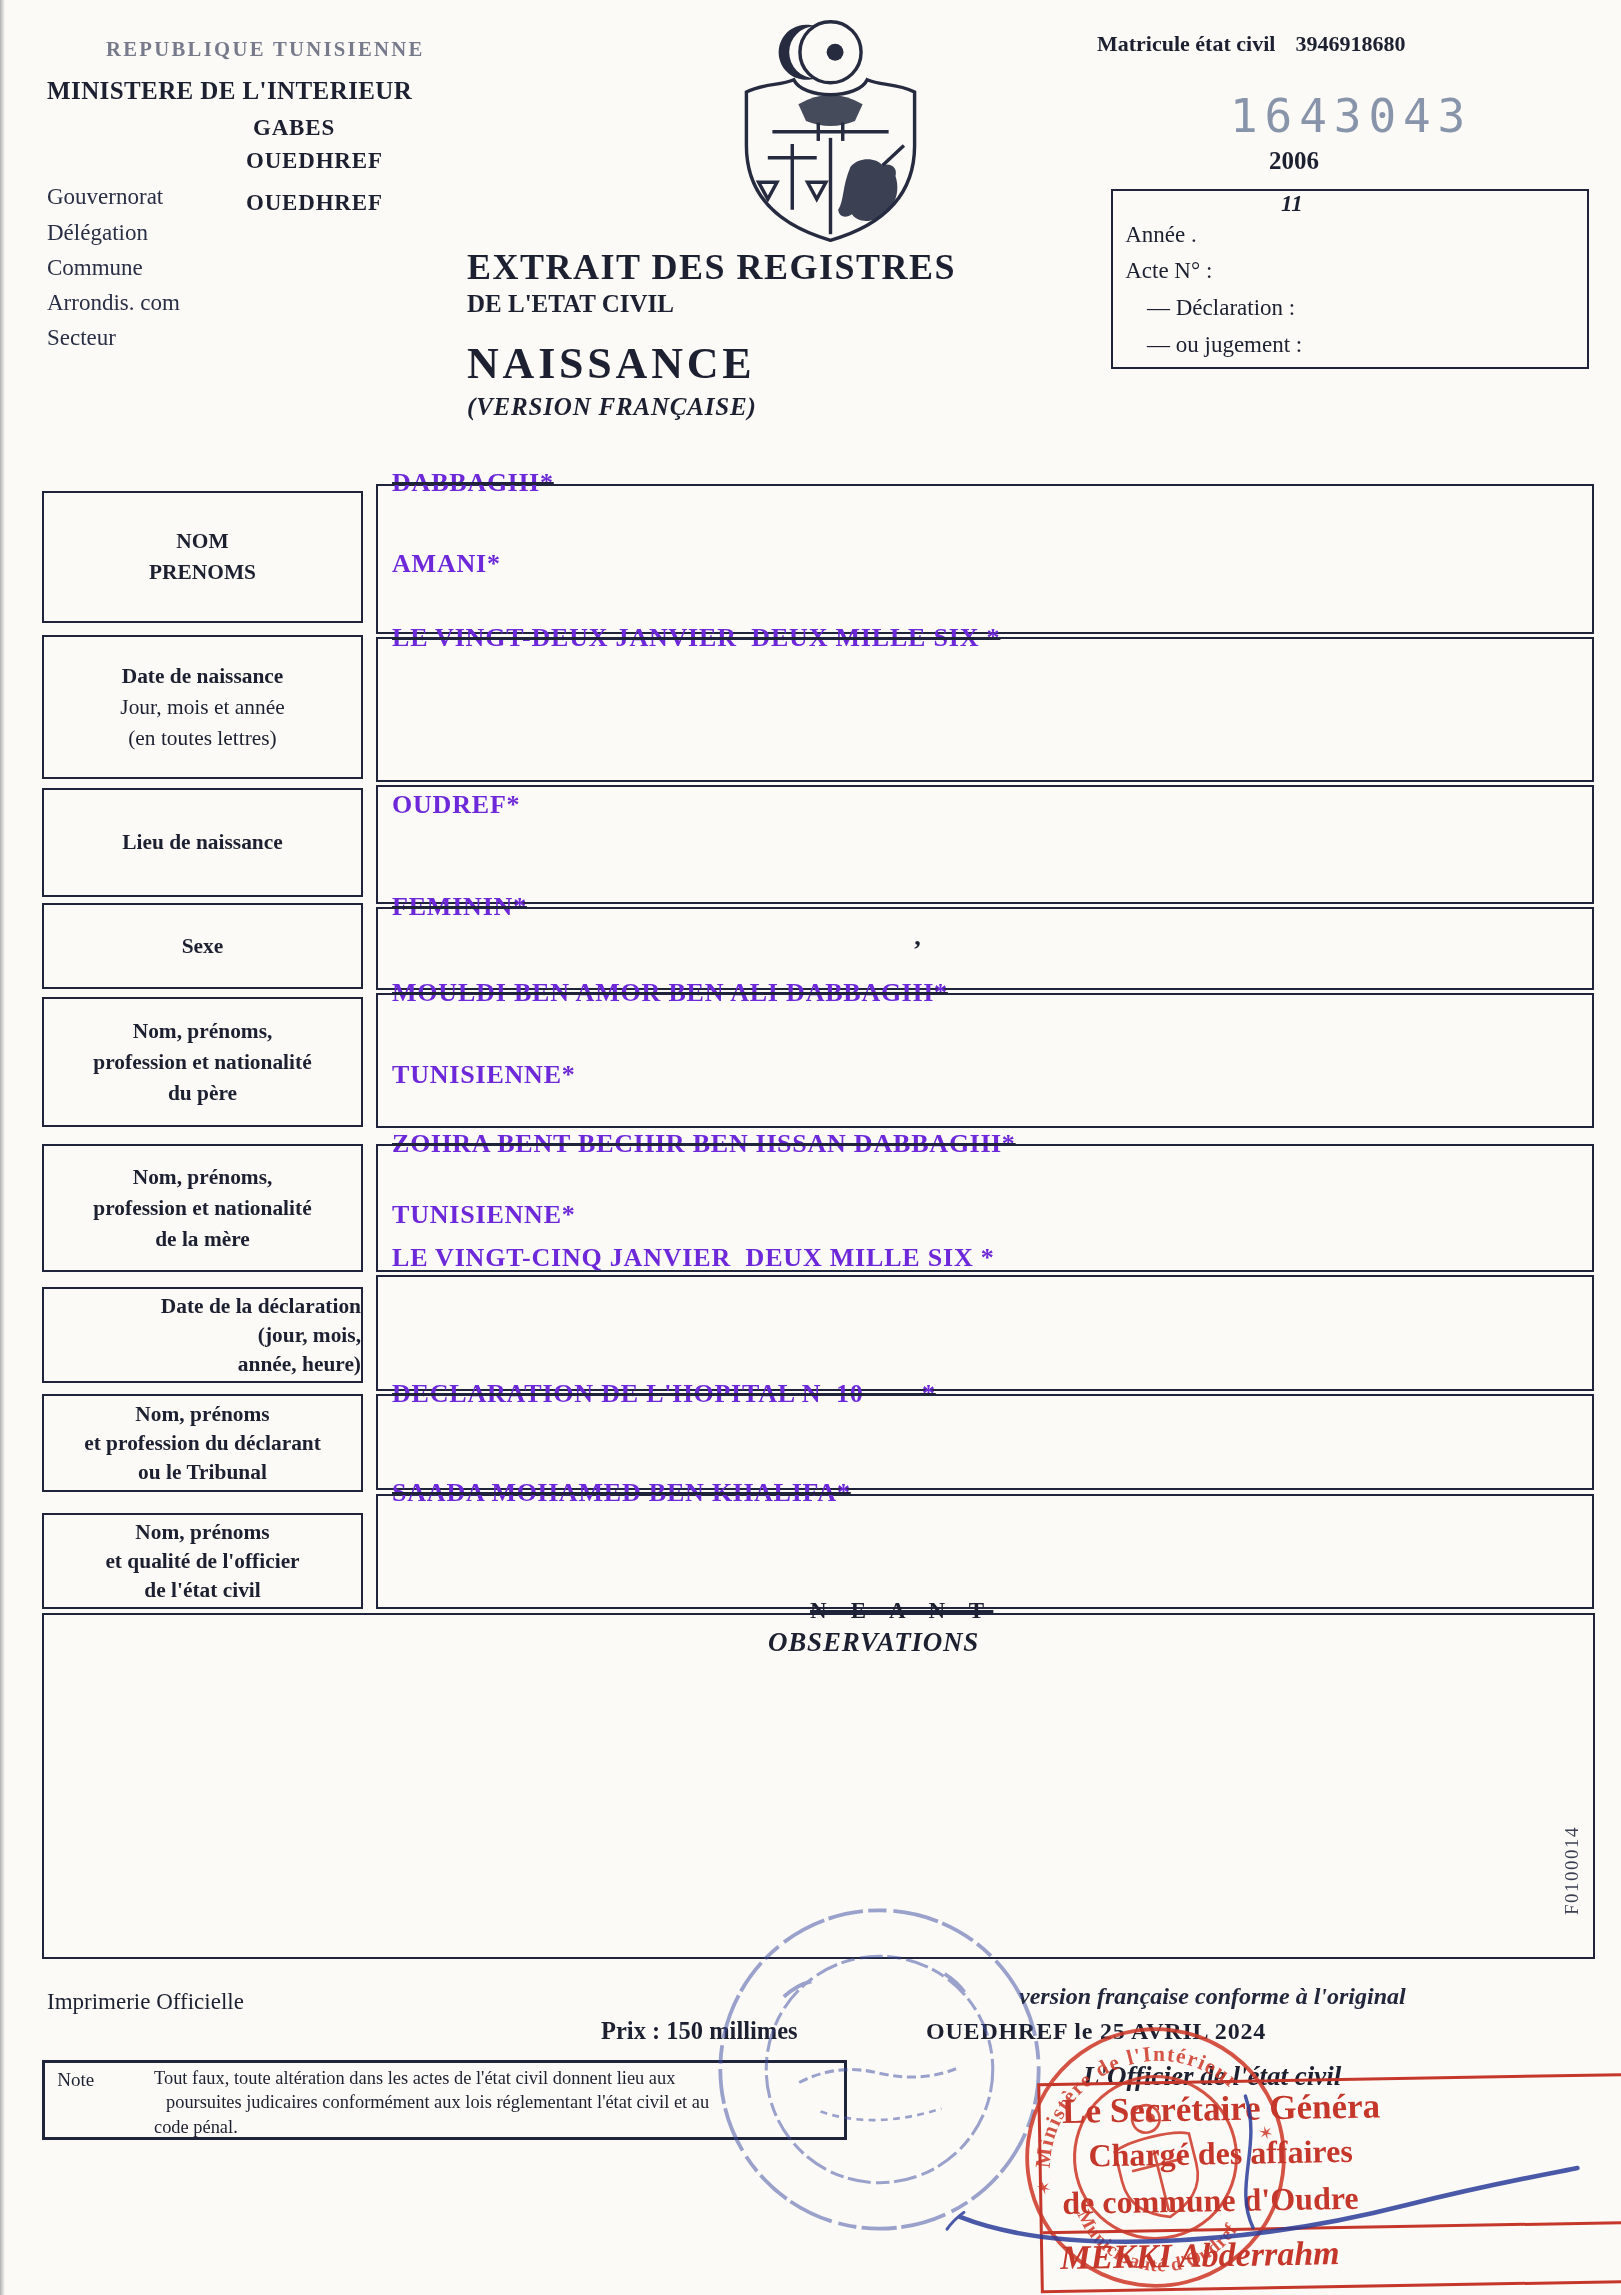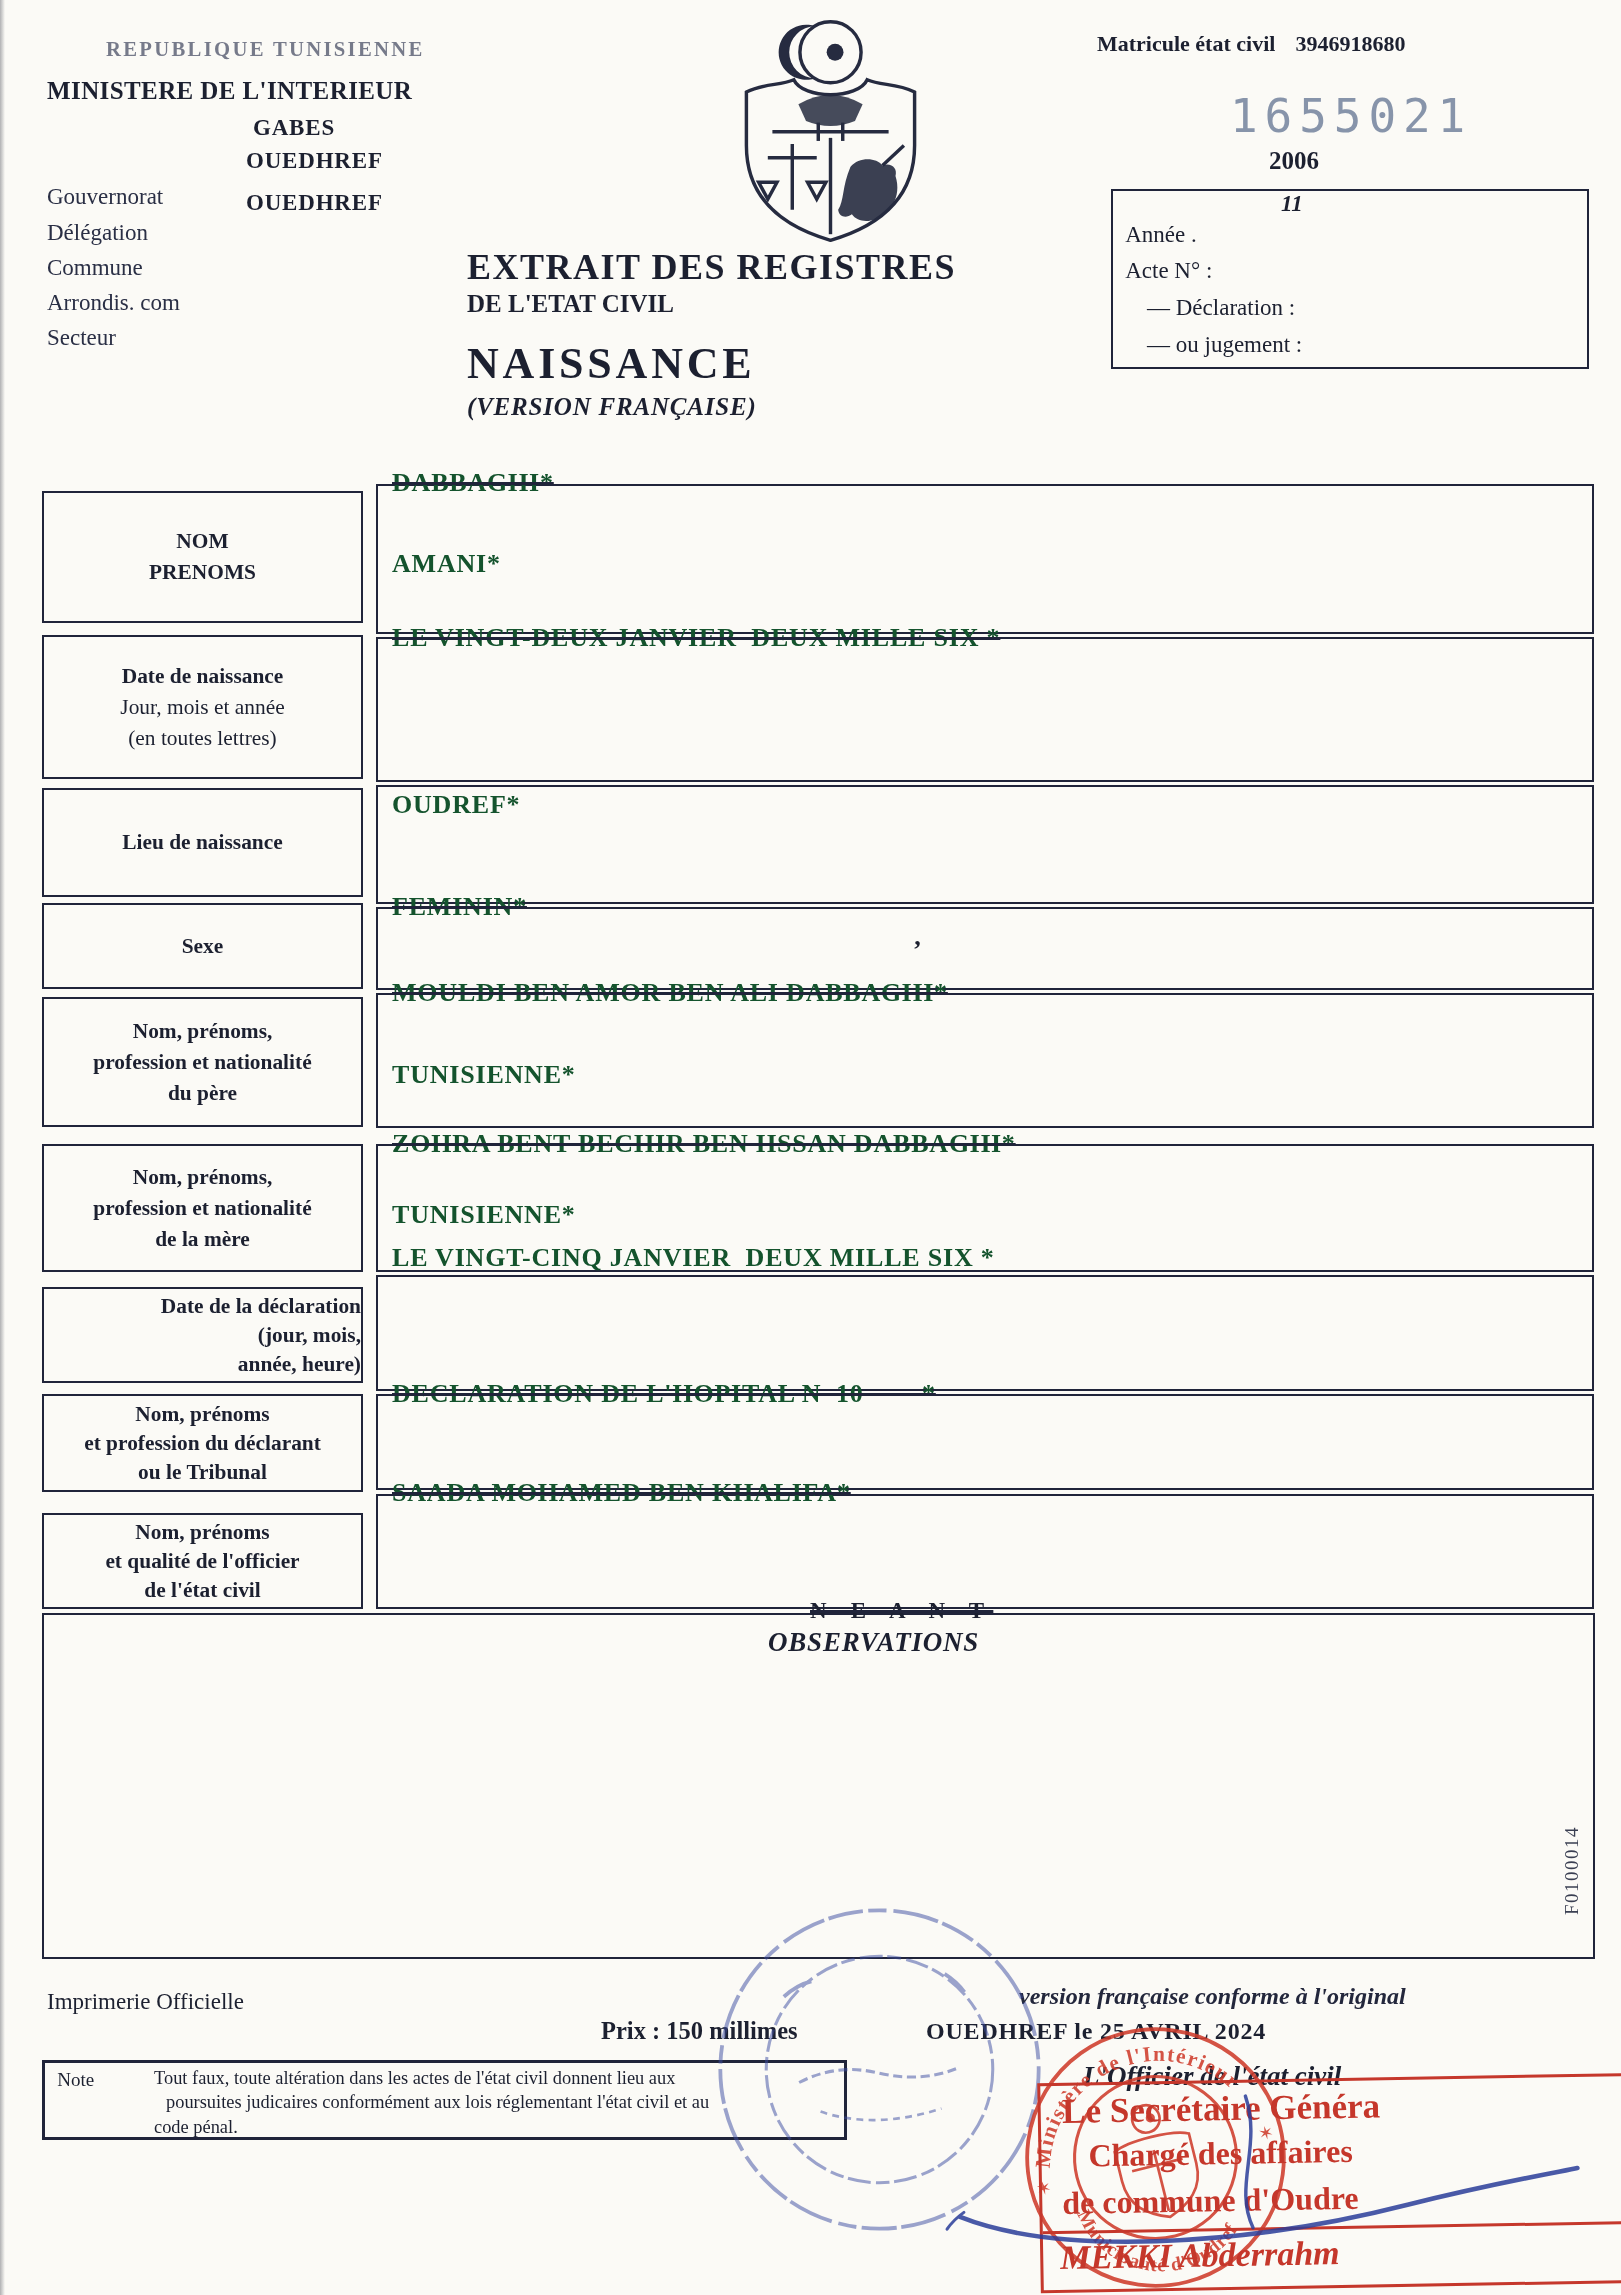--- a/index.html
+++ b/index.html
@@ -29,21 +29,21 @@
   .title-wrap{left:467px;top:246px;width:704px;text-align:left;}
   .t1{font-size:36px;font-weight:700;letter-spacing:1.5px;}
   .t2{font-size:25px;font-weight:700;margin-top:1.5px;}
   .t3{font-size:44px;font-weight:700;letter-spacing:3.8px;margin-top:20px;}
   .t4{font-size:25px;font-weight:700;font-style:italic;margin-top:4.6px;letter-spacing:0.8px;}
   
   .lbox{left:42px;width:321px;border:2.3px solid #20243a;box-sizing:border-box;
     display:flex;flex-direction:column;justify-content:center;align-items:center;
     text-align:center;font-size:21.4px;font-weight:700;line-height:31px;}
   .vbox{left:376px;width:1218px;border:2.3px solid #20243a;box-sizing:border-box;}
-  .val{font-size:26px;font-weight:700;letter-spacing:0.8px;color:#14532d;white-space:pre;}
+  .val{font-size:26px;font-weight:700;letter-spacing:0.8px;color:#6d28d9;white-space:pre;}
   .struck{text-decoration:line-through;text-decoration-thickness:2.7px;text-decoration-color:#20243a;}
   .tick{font-size:26px;font-weight:700;}
   
   .neant{left:810px;top:1598px;font-size:23px;font-weight:700;letter-spacing:9.2px;}
   .obs-title{left:768px;top:1627px;font-size:27px;font-weight:700;font-style:italic;letter-spacing:0.8px;}
   
   .imprimerie{left:47px;top:1989px;font-size:23px;}
   .prix{left:601px;top:1985px;font-size:24.5px;font-weight:700;margin-top:32px;}
   .place-date{left:926px;top:1982px;font-size:24px;font-weight:700;letter-spacing:0.8px;margin-top:36px;}
   .certif{left:1019px;top:1983px;font-size:24px;font-style:italic;font-weight:700;color:#23273c;}
@@ -97,21 +97,21 @@
     <path d="M118,16 a36,36 0 1 0 0,68 a29,29 0 1 1 0,-68 Z" fill="#262b40"></path>
     <circle cx="144" cy="50" r="11" fill="#262b40"></circle>
     <path d="M96,118 q42,-24 84,0 l-10,22 q-32,13 -64,0 Z" fill="#262b40" opacity=".85"></path>
     <path d="M164,200 C176,186 198,188 206,198 C218,194 226,202 223,212 C232,240 215,262 197,268
              C186,273 172,271 166,262 C158,268 149,265 148,256 C156,244 153,226 164,200 Z" fill="#262b40" opacity=".9"></path>
   </svg>
 
   <div class="abs matricule">
     <span>Matricule état civil</span><span>3946918680</span>
   </div>
-  <div class="abs regnum">1655021</div>
+  <div class="abs regnum">1643043</div>
   <div class="abs regyear">2006</div>
 
   <div class="abs acte-box">
     <div class="line" style="left:168px;top:0px;font-weight:700;font-style:italic;">11</div>
     <div class="line" style="left:12.2px;top:31px;text-align:right;">Année .</div>
     <div class="line" style="left:12.2px;top:67px;">Acte N° :</div>
     <div class="line" style="left:34px;top:104px;">— Déclaration :</div>
     <div class="line" style="left:34px;top:141px;">— ou jugement :</div>
   </div>
 

